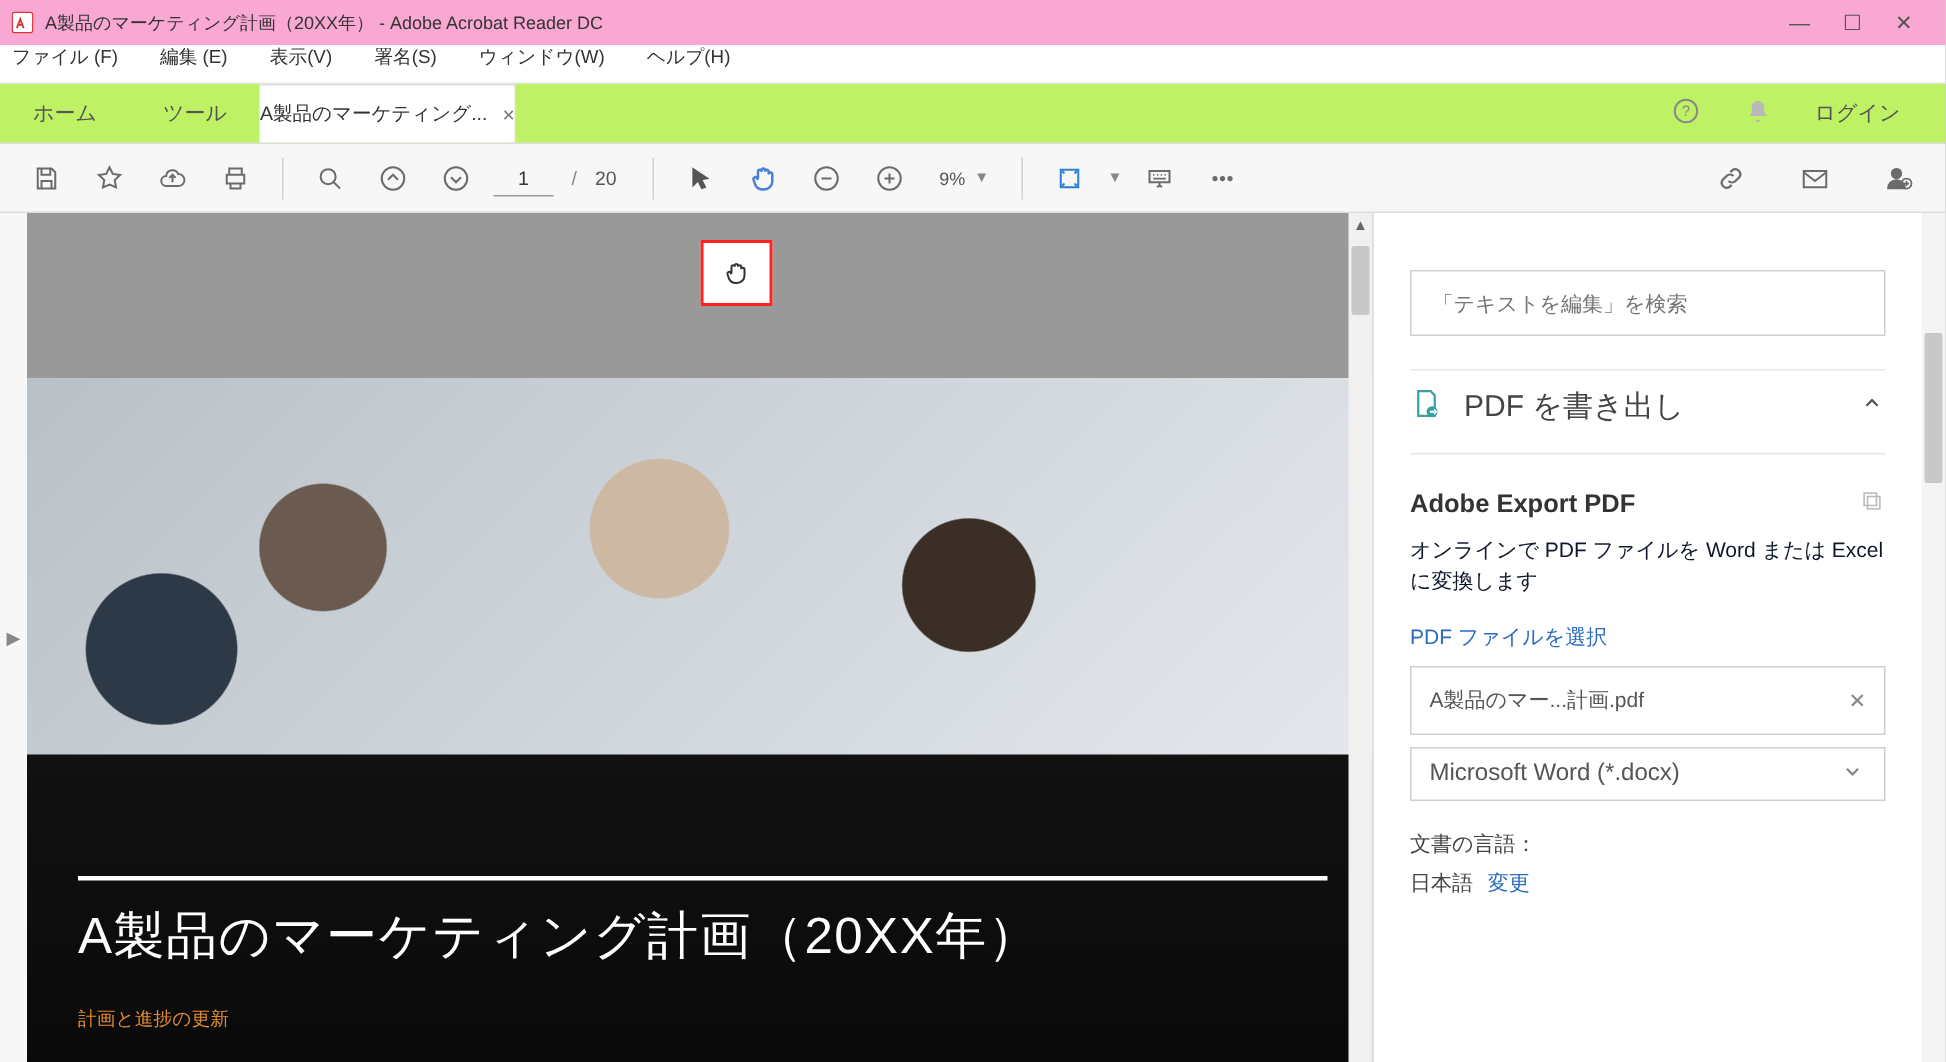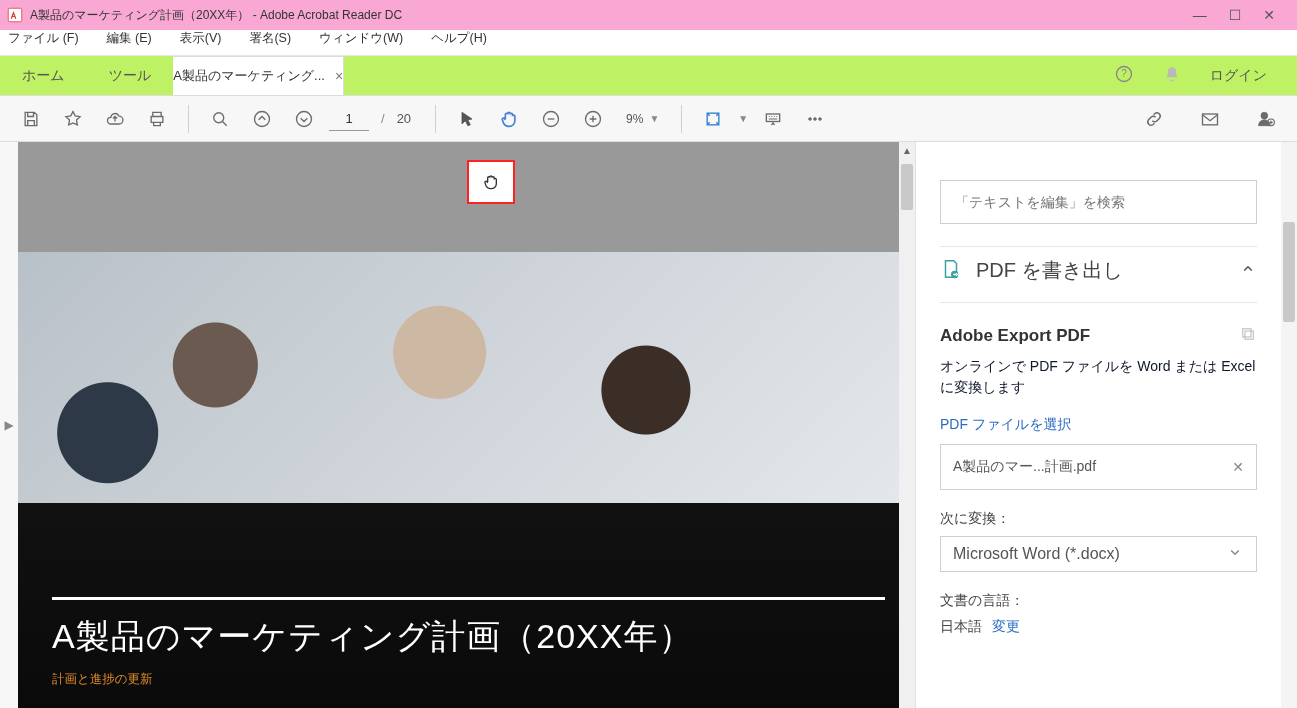--- a/index.html
+++ b/index.html
@@ -50,21 +50,21 @@
 .viewer .page { position:absolute; left:0; right:0; top:110px; bottom:0; background:linear-gradient(180deg,#d9dce0 0%, #cfd2d6 55%, #111 55%, #0a0a0a 100%);}
 .viewer .page .photo-area { position:absolute; left:0; right:0; top:0; height:55%; background:linear-gradient(135deg,#b9c1c8,#e4e8ec);}
 .viewer .page .photo-area::before { content:""; position:absolute; inset:0; background:
   radial-gradient(circle at 22% 45%, #6b5a4f 0 42px, transparent 43px),
   radial-gradient(circle at 47% 40%, #cdb9a3 0 46px, transparent 47px),
   radial-gradient(circle at 70% 55%, #3b2e26 0 44px, transparent 45px),
   radial-gradient(circle at 10% 72%, #2d3947 0 50px, transparent 51px);}
 .viewer .page .title-block { position:absolute; left:34px; right:30px; bottom:20px; color:#fff;}
 .viewer .page .title-block .hr { height:3px; background:#fff; margin-bottom:14px;}
 .viewer .page .title-block h1 { font-size:34px; font-weight:400; letter-spacing:1px;}
-.viewer .page .title-block .sub { color:#e08a2e; font-size:12.5px; margin-top:11px;}
+.viewer .page .title-block .sub { color:#e08a2e; font-size:12.5px; margin-top:24px;}
 .viewer .vscroll { position:absolute; right:0; top:0; bottom:0; width:16px; background:#f0f0f0; display:flex; flex-direction:column; align-items:center;}
 .viewer .vscroll .sarr { height:16px; font-size:10px; color:#666; display:flex; align-items:center;}
 .viewer .vscroll .strack { flex:1; width:16px; position:relative;}
 .viewer .vscroll .sthumb { position:absolute; top:6px; left:2px; right:2px; height:46px; background:#c8c8c8; border-radius:2px;}
 
 
 .rpanel { width:382px; background:#fff; border-left:1px solid #e2e2e2; display:flex; position:relative;}
 .rpanel .rcontent { flex:1; padding:18px 24px 0 24px; overflow:hidden;}
 .rpanel .rscroll { width:16px; background:#f4f4f4; position:relative;}
 .rpanel .rscroll .rthumb { position:absolute; top:80px; left:2px; right:2px; height:100px; background:#c8c8c8; border-radius:2px;}
@@ -308,21 +308,20 @@
                 <rect x="8" y="8" width="11" height="11" stroke="#bbb" fill="none" stroke-width="1.4"></rect>
                 <rect x="5" y="5" width="11" height="11" stroke="#bbb" fill="none" stroke-width="1.4"></rect>
               </svg></span>
         </div>
         <div class="desc">オンラインで PDF ファイルを Word または Excel に変換します</div>
         <a class="link">PDF ファイルを選択</a>
         <div class="field-box">
           <span>A製品のマー...計画.pdf</span>
           <span class="xicon">✕</span>
         </div>
-        <div class="section-label">次に変換：</div>
         <div class="select-box">
           <span>Microsoft Word (*.docx)</span>
           <span class="chev"><svg class="ic18" viewBox="0 0 24 24">
                 <path d="M7 10l5 5 5-5" fill="none" stroke="#888" stroke-width="2"></path>
               </svg></span>
         </div>
         <div class="section-label">文書の言語：</div>
         <div class="lang-row">
           <span>日本語</span>
           <a class="chg">変更</a>

